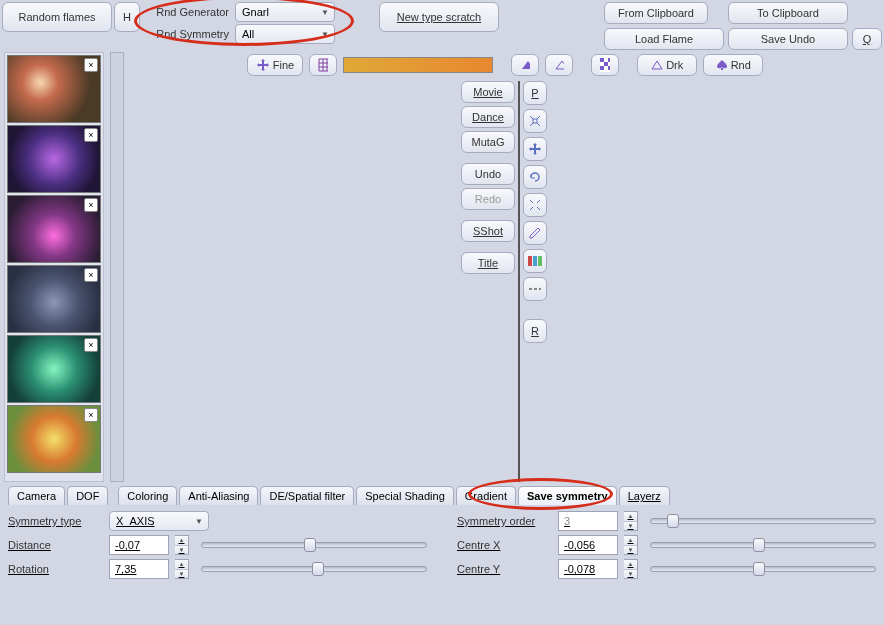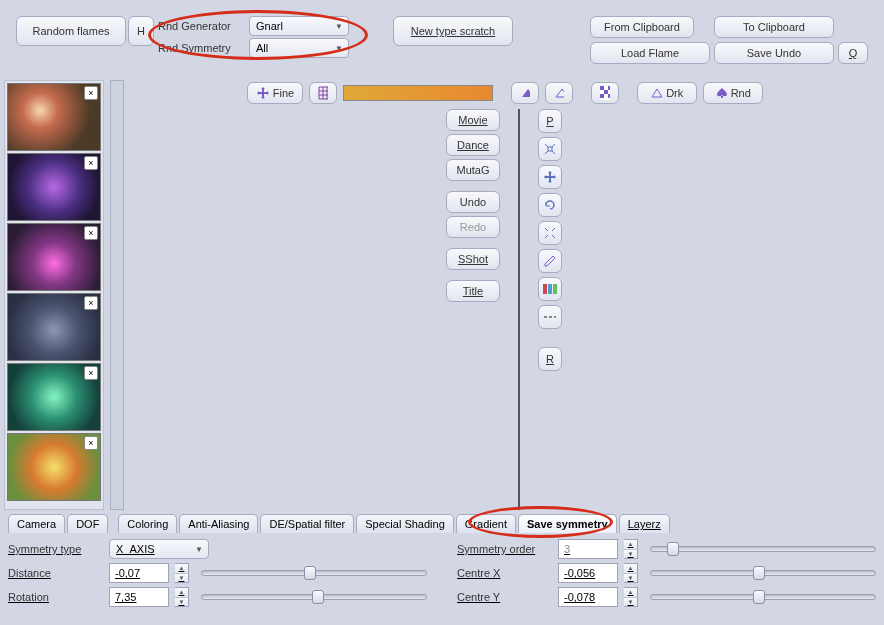--- a/index.html
+++ b/index.html
@@ -77,26 +77,26 @@
     top: -5px;
     width: 12px;
     height: 14px;
     background: linear-gradient(to bottom, #fafbfe, #d5d9e6);
     border: 1px solid #8b90a5;
     border-radius: 3px;
     transform: translateX(-50%);
   }
 
   
-  .topbar { display: flex; padding: 16px; gap: 4px; }
+  .topbar { display: flex; padding: 2px; gap: 4px; }
   .tb-left { display: flex; gap: 4px; flex-direction: column; }
   .tb-left-row { display: flex; gap: 2px; }
   .tb-mid { display: flex; flex-direction: column; gap: 2px; position: relative; }
   .tb-mid-row { display: flex; gap: 6px; align-items: center; }
-  .tb-mid-row label { color: #333; min-width: 85px; }
+  .tb-mid-row label { color: #333; min-width: 85px; text-align: right; }
   .tb-right { margin-left: auto; display: grid; grid-template-columns: auto auto auto; gap: 4px; }
 
   .annot-oval {
     position: absolute;
     border: 3px solid #d62c1a;
     border-radius: 50%;
     pointer-events: none;
   }
 
   
@@ -105,21 +105,21 @@
   .thumb { position: relative; height: 68px; border: 1px solid #777; }
   .thumb-x { position: absolute; top: 2px; right: 2px; width: 14px; height: 14px; background: #fff; border: 1px solid #888; display: flex; align-items: center; justify-content: center; font-size: 9px; cursor: pointer; border-radius:2px;}
   .v-scroll { width: 14px; background: #ced3e0; border: 1px solid #aab0c4; }
 
   .preview-col { flex: 1; display: flex; flex-direction: column; gap: 3px; align-items: center; }
   .preview-toolbar { display: flex; gap: 6px; align-items: center; padding: 2px 0; }
   .preview-toolbar .sep { width: 6px; }
   .gradient-bar { width: 150px; height: 16px; background: linear-gradient(to right, #e0a838 0%, #e88830 100%); border: 1px solid #888; }
   .tri-btn { width: 28px; }
 
-  .preview-body { flex: 1; display: flex; gap: 18px; }
+  .preview-body { flex: 1; display: flex; gap: 3px; }
   .left-buttons { display: flex; flex-direction: column; gap: 3px; width: 54px; }
   .left-buttons .btn { width: 100%; }
 
   .canvas-wrap { flex: 1; position: relative; background: #2a2a2a; border: 1px solid #555; overflow: hidden; }
   .flare {
     position: absolute;
     width: 280px; height: 280px;
     border-radius: 50%;
     filter: blur(14px);
   }

